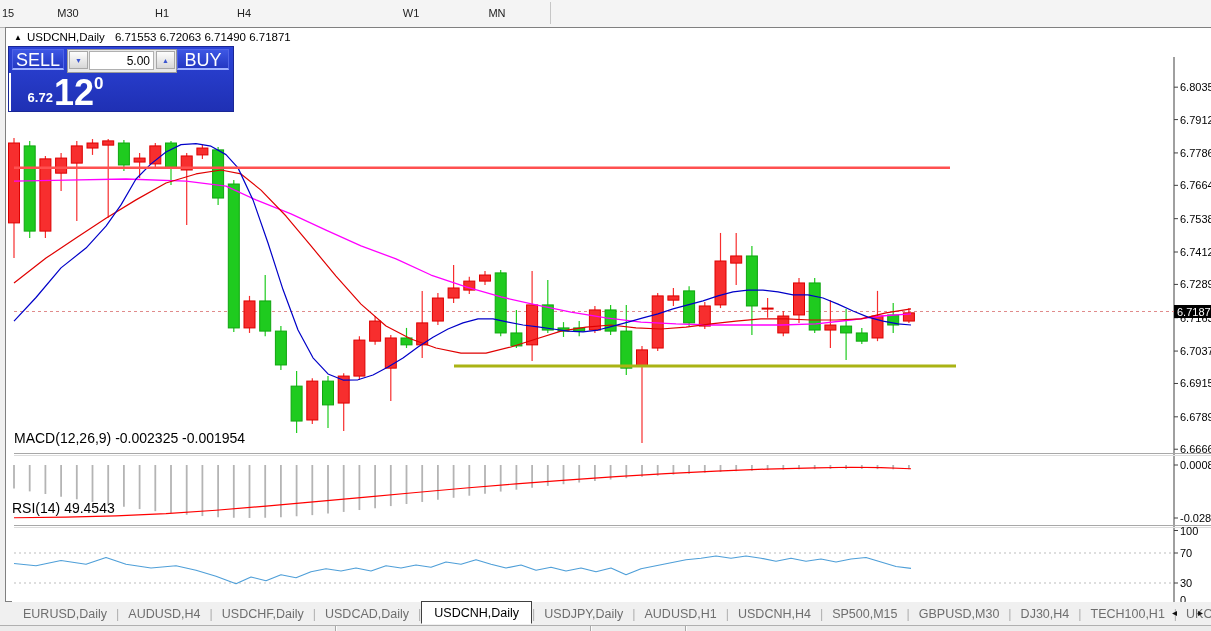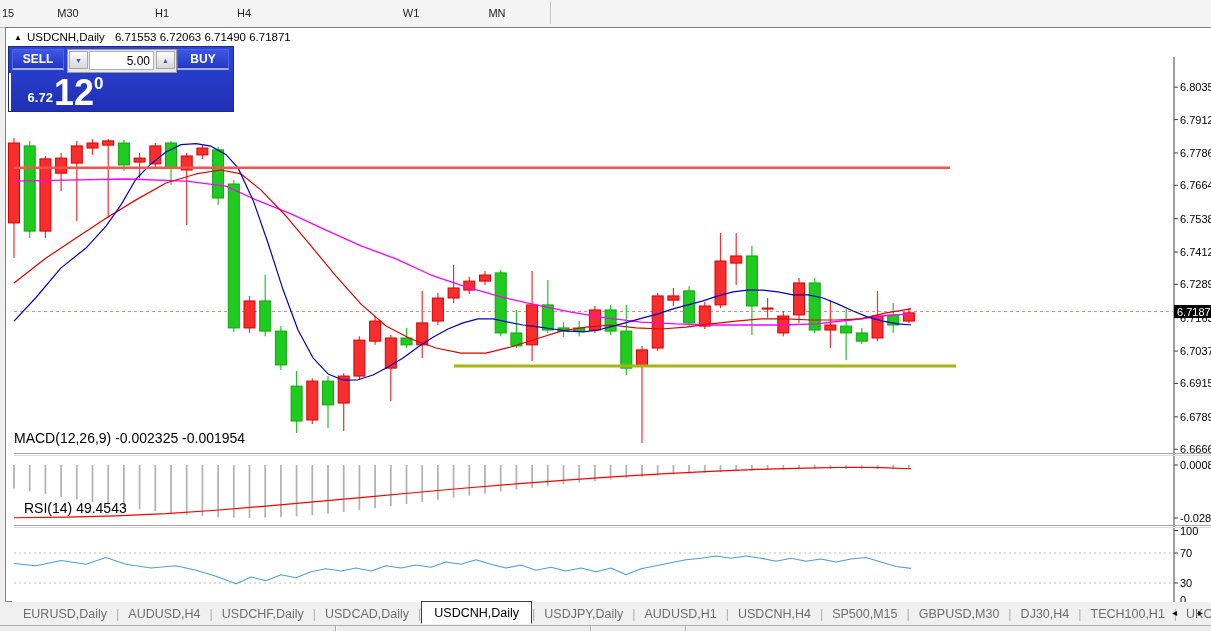--- a/index.html
+++ b/index.html
@@ -18,41 +18,41 @@
   #chart-svg{position:absolute;left:0;top:0;}
   
   #chart-title{position:absolute;left:14px;top:31px;font-size:11.5px;color:#000;white-space:nowrap;}
   #chart-title .tri{font-size:8px;vertical-align:1px;margin-right:5px;}
   #chart-title .sym{margin-right:10px;}
   
   #trade-panel{position:absolute;left:8px;top:46px;width:224px;height:64px;
     background:linear-gradient(#2c44d8,#1f30b4);border:1px solid #1a2796;}
   .tp-row{position:absolute;left:0;top:0;width:224px;height:26px;}
   .tp-sell,.tp-buy{position:absolute;top:2px;height:21px;border:1px solid #5064e6;
-    background:linear-gradient(#3d57e4,#2337c2);color:#fff;font-size:12px;
-    font-family:"Liberation Sans",sans-serif;border-bottom:2px solid #9fb0ff;padding:0;cursor:pointer;font-weight:bold;}
+    background:linear-gradient(#3d57e4,#2337c2);color:#fff;font-size:18px;
+    font-family:"Liberation Sans",sans-serif;border-bottom:2px solid #9fb0ff;padding:0;cursor:pointer;}
   .tp-sell{left:3px;width:52px;}
   .tp-buy{left:168px;width:52px;}
   .tp-spin{position:absolute;left:58px;top:2px;width:108px;height:22px;background:#e8e8e8;border:1px solid #9a9a9a;}
   .tp-dn,.tp-up{position:absolute;top:1px;width:19px;height:18px;border:1px solid #a8a8a8;
     background:linear-gradient(#fdfdfd,#d7d7d7);color:#3b55d0;font-size:7px;padding:0;cursor:pointer;}
   .tp-dn{left:1px;}
   .tp-up{right:1px;}
   .tp-vol{position:absolute;left:21px;top:1px;width:60px;height:16px;border:1px solid #b0b0b0;
     font-size:12px;text-align:right;padding:1px 3px 0 0;font-family:"Liberation Sans",sans-serif;color:#000;background:#fff;}
   .tp-prices{position:absolute;left:0;top:26px;width:224px;height:38px;display:flex;}
   .tp-price{width:111px;height:38px;color:#fff;display:flex;align-items:flex-end;justify-content:center;padding-bottom:3px;box-sizing:border-box;}
   .tp-price.right{border-left:2px solid #ffffff;}
   .tp-small{font-size:13px;font-weight:bold;margin:0 1px 3px 0;}
   .tp-big{font-size:36px;font-weight:bold;line-height:30px;}
   .tp-sup{font-size:17px;font-weight:bold;align-self:flex-start;margin-top:1px;}
   
   .ind-label{position:absolute;font-size:14px;color:#000;white-space:nowrap;}
   #macd-label{left:14px;top:430px;}
-  #rsi-label{left:24px;top:500px;}
+  #rsi-label{left:12px;top:500px;}
   
   #tabbar{position:absolute;left:0;top:602px;width:1211px;height:23px;background:#f0f0f0;
     display:flex;align-items:center;padding-left:14px;box-sizing:border-box;font-size:12.5px;color:#6e6e6e;}
   .tab{padding:3px 9px;white-space:nowrap;cursor:pointer;}
   .tab.active{background:#ffffff;border:1px solid #404040;border-bottom:1px solid #ffffff;color:#000;margin-top:-2px;padding:4px 12px 3px;}
   .tab-sep{color:#b0b0b0;}
   .tab-arrow{position:absolute;top:607px;font-size:10px;color:#111;cursor:pointer;}
   #tab-arrow-left{left:1172px;}
   #tab-arrow-right{left:1198px;}
   

